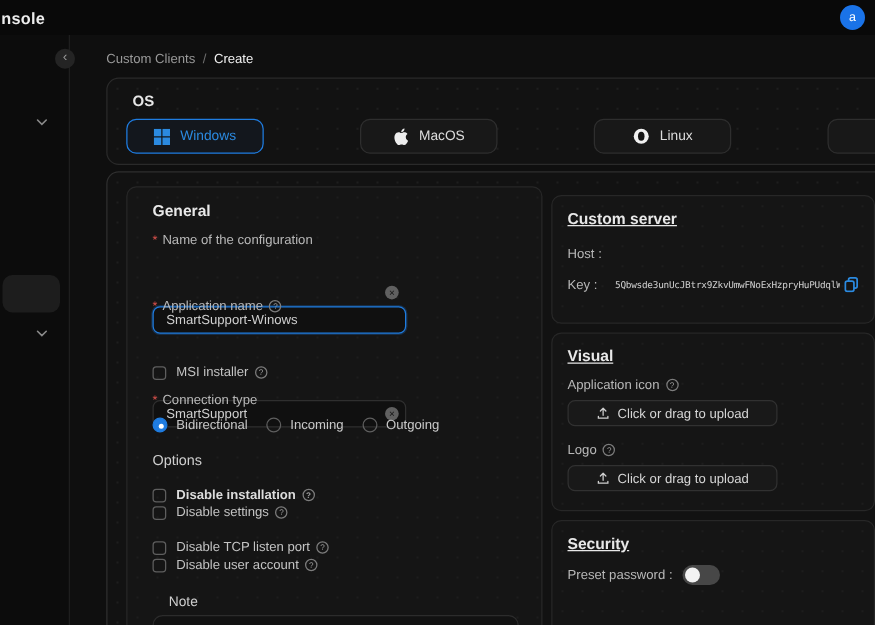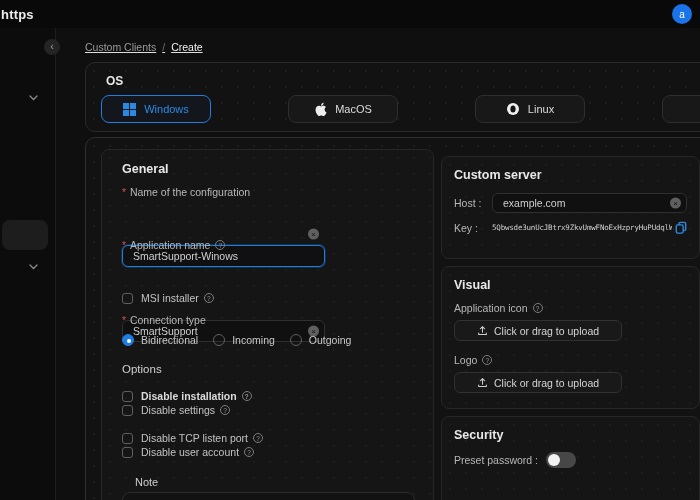--- a/index.html
+++ b/index.html
@@ -12,21 +12,21 @@
   .app-title{font-size:13px; font-weight:700; color:#ededed; letter-spacing:.2px;}
   .avatar{width:20px; height:20px; border-radius:50%; background:#1a73e8; color:#fff; font-size:10px; display:flex; align-items:center; justify-content:center; cursor:pointer;}
 
   
   .sidebar{position:absolute; left:0; top:28px; width:56px; height:472px; background:#0c0c0c; border-right:1px solid #1e1e1e;}
   .side-chevron{position:absolute; left:29px; color:#8a8a8a;}
   .side-sel{position:absolute; left:2px; top:192px; width:46px; height:30px; background:#1d1d1d; border-radius:8px; cursor:pointer;}
   .collapse-btn{position:absolute; left:44px; top:39px; width:16px; height:16px; border-radius:50%; background:#242424; color:#9a9a9a; font-size:11px; line-height:14px; text-align:center; cursor:pointer; z-index:5;}
 
   
-  .breadcrumb{position:absolute; left:85px; top:41px; font-size:10.5px; display:flex; gap:6px; align-items:center;text-decoration:underline;}
+  .breadcrumb{position:absolute; left:85px; top:41px; font-size:10.5px; display:flex; gap:6px; align-items:center;}
   .bc-parent{color:#9a9a9a; cursor:pointer;}
   .bc-sep{color:#6f6f6f;}
   .bc-current{color:#f2f2f2;}
 
   .dotbg{background-color:#121212; background-image:radial-gradient(circle,#1e1e1e 1px, transparent 1.2px); background-size:16px 16px;}
 
   
   .os-card{position:absolute; left:85px; top:62px; width:640px; height:70px; border:1px solid #2a2a2a; border-radius:10px;}
   .os-title{position:absolute; left:20px; top:11px; font-size:12px; font-weight:700; color:#e6e6e6;}
   .os-row{position:absolute; left:15px; top:32px; display:flex; gap:77px;}
@@ -62,42 +62,42 @@
 
   .note-area{width:293px; height:40px; background:#121212; border:1px solid #2c2c2c; border-radius:8px; color:#8a8a8a; font-size:10.5px; padding:6px 10px; resize:none; font-family:"Liberation Sans",sans-serif;}
   .note-area::placeholder{color:#5f5f5f;}
 
   
   .right-col{position:absolute; left:355px; top:18px; width:259px; display:flex; flex-direction:column; gap:7px;}
   .panel{border:1px solid #272727; border-radius:8px; background-color:#151515; background-image:radial-gradient(circle,#1d1d1d 1px, transparent 1.2px); background-size:16px 16px; padding:11px 12px;}
   .server-panel{height:103px;}
   .visual-panel{height:143px;}
   .security-panel{height:100px;}
-  .panel .sec-title{margin-bottom:10px;}
+  .panel .sec-title{margin-bottom:10px;text-decoration:underline;}
   .srow{display:flex; align-items:center; margin-bottom:4px; height:21px;}
   .srow-label{width:38px; flex:none; font-size:10.5px; color:#b8b8b8;}
   .srow .input-wrap{width:auto; flex:1;}
   .ti.sm{height:20px; font-size:10.5px;}
   .key-val{flex:1; font-family:"DejaVu Sans Mono", monospace; font-size:7.5px; color:#d0d0d0; white-space:nowrap; overflow:hidden; letter-spacing:-.2px;}
   .copy-ic{flex:none; margin-left:3px; cursor:pointer; display:flex;}
 
   .upload-btn{display:inline-flex; align-items:center; gap:6px; height:21px; padding:0 22px; border:1px solid #313131; border-radius:6px; background:#191919; font-size:10.5px; color:#d5d5d5; cursor:pointer; margin-bottom:13px;}
   .vlabel{margin-bottom:6px;}
 
   .sec-row{display:flex; align-items:center; gap:8px; font-size:10.5px; color:#b8b8b8;}
   .toggle{width:30px; height:16px; border-radius:9px; background:#474747; position:relative; cursor:pointer; flex:none;}
   .toggle .knob{position:absolute; left:2px; top:2px; width:12px; height:12px; border-radius:50%; background:#f2f2f2;}
 </style>
 </head>
 <body>
 
 <div class="frame">
 
   <div class="topbar">
-    <span class="app-title">https</span>
+    <span class="app-title">nsole</span>
     <div class="avatar">a</div>
   </div>
 
   <div class="sidebar">
     <svg class="side-chevron" style="top:67px" width="9" height="6" viewBox="0 0 9 6">
         <polyline points="1,1 4.5,4.5 8,1" fill="none" stroke="#8a8a8a" stroke-width="1.3" stroke-linecap="round"></polyline>
       </svg>
     <div class="side-sel"></div>
     <svg class="side-chevron" style="top:236px" width="9" height="6" viewBox="0 0 9 6">
         <polyline points="1,1 4.5,4.5 8,1" fill="none" stroke="#8a8a8a" stroke-width="1.3" stroke-linecap="round"></polyline>
@@ -225,24 +225,20 @@
       <div class="g-abs field-label" style="top:326px; color:#cfcfcf; font-size:11px;margin-left:13px;">Note</div>
       <textarea class="g-abs note-area" style="top: 342px;" placeholder="Some notes about this configuration"></textarea>
     </div>
 
     <div class="right-col">
 
       <div class="panel server-panel">
         <div class="sec-title">Custom server</div>
         <div class="srow">
           <span class="srow-label">Host :</span>
-          <span class="input-wrap">
-            <input class="ti sm" type="text" value="example.com" style="">
-            <span class="clear-ic"></span>
-          </span>
         </div>
         <div class="srow">
           <span class="srow-label">Key :</span>
           <span class="key-val">5Qbwsde3unUcJBtrx9ZkvUmwFNoExHzpryHuPUdqlWM=</span>
           <span class="copy-ic">
             <svg width="12" height="13" viewBox="0 0 14 15">
                 <rect x="4.5" y="1.5" width="8" height="9.5" rx="1.8" fill="none" stroke="#2b8ae0" stroke-width="1.6"></rect>
                 <rect x="1.5" y="4.5" width="8" height="9.5" rx="1.8" fill="#151515" stroke="#2b8ae0" stroke-width="1.6"></rect>
               </svg>
           </span>

